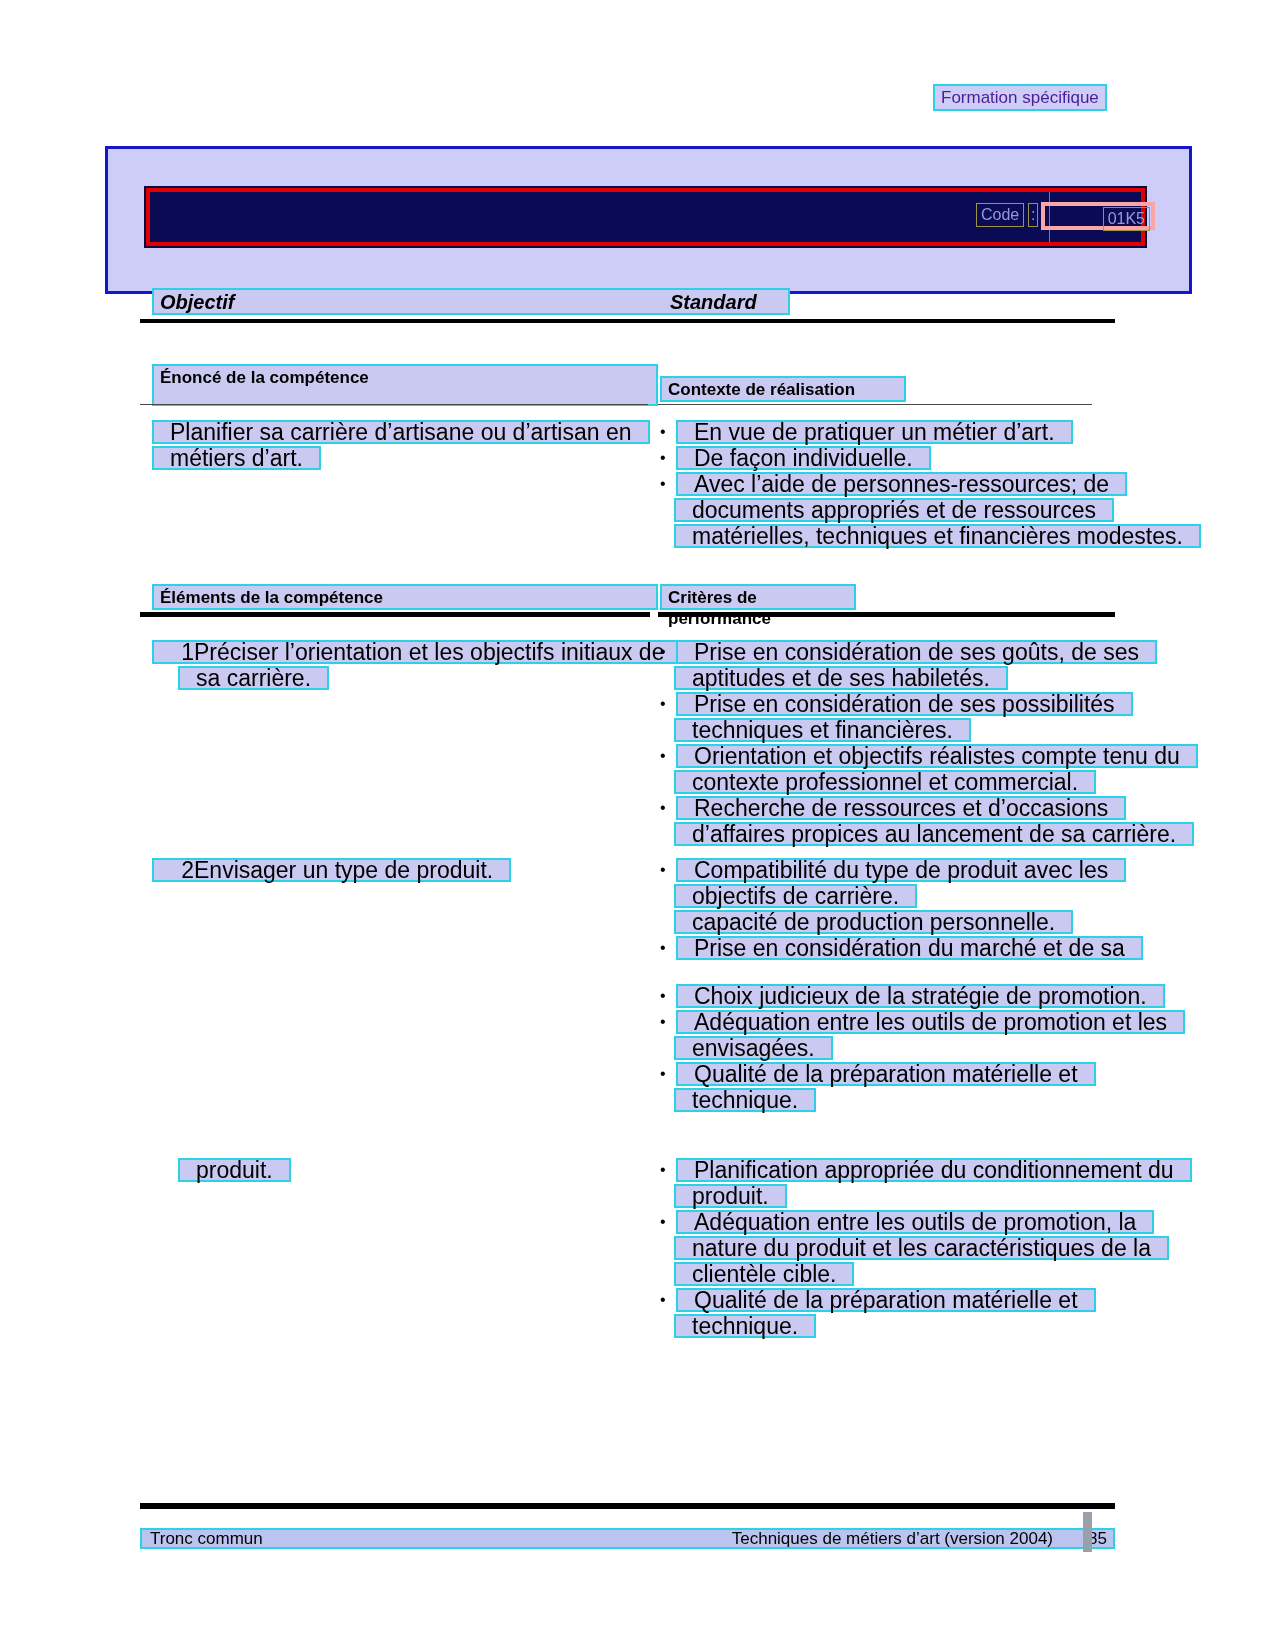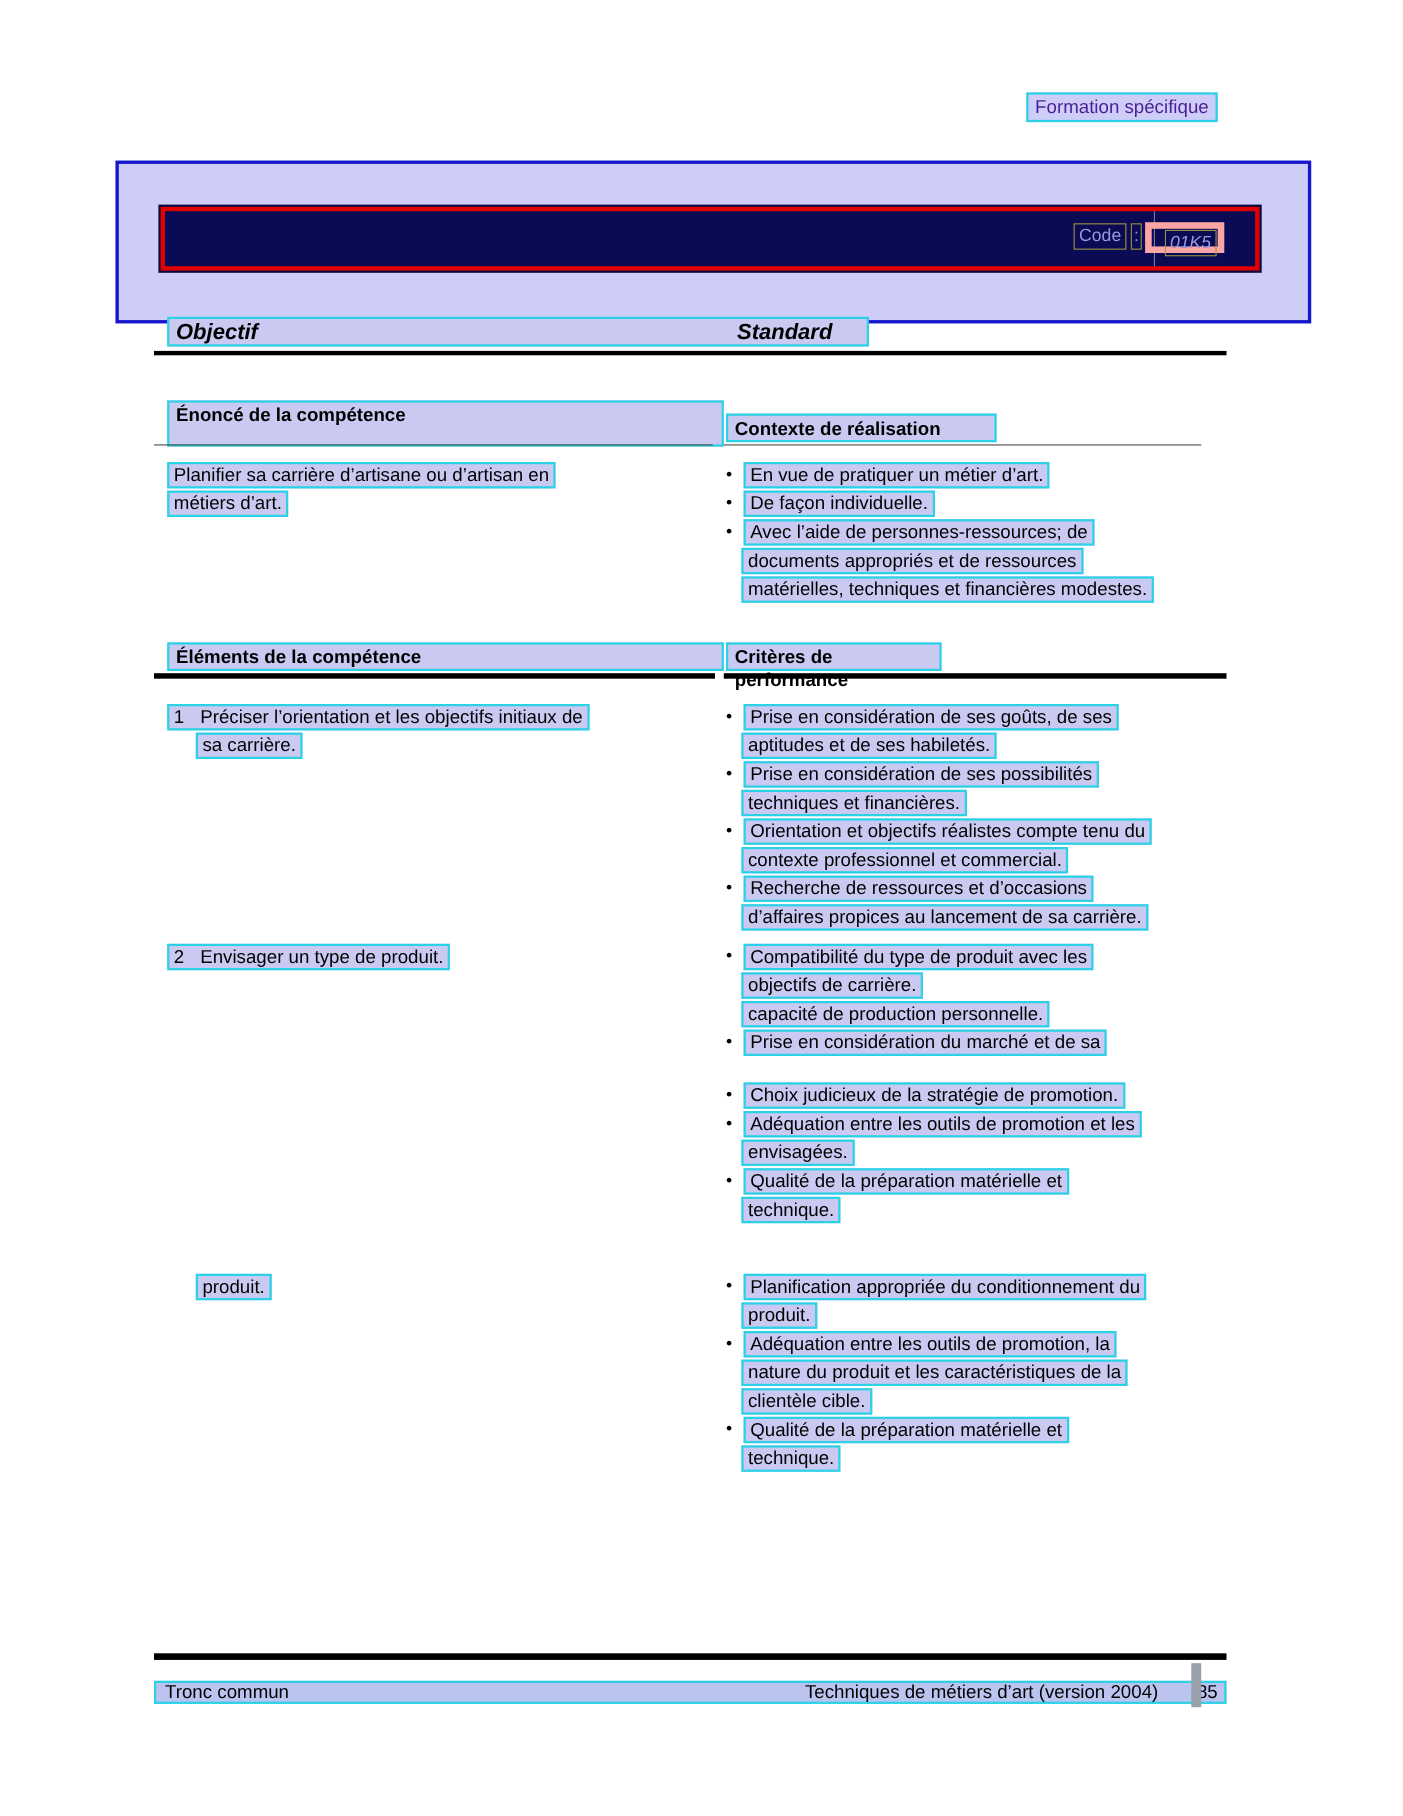--- a/index.html
+++ b/index.html
@@ -14,40 +14,40 @@
     --footerbg:#bac4ef;
     --rule:#000000;
   }
   html,body{margin:0;padding:0;background:#ffffff;}
   .page{position:relative;width:1275px;height:1651px;background:#ffffff;overflow:hidden;
         font-family:"Liberation Sans", sans-serif;color:#000;}
 
   
   .line{height:26px;white-space:nowrap;}
   .hl{display:inline-block;border:2px solid var(--cyan);background:var(--hl);
-      padding:0 4px;font-size:17px;line-height:20px;vertical-align:top;}
+      padding:0 16px;font-size:23px;line-height:20px;vertical-align:top;text-align:right;}
   .num{display:inline-block;width:24px;}
   .dot{display:inline-block;width:16px;padding-left:2px;font-size:16px;line-height:24px;vertical-align:top;}
 
   
   .page-label{position:absolute;left:933px;top:84px;border:2px solid var(--cyan);
       background:var(--boxbg);color:#4c1d95;font-size:17px;line-height:21px;padding:1px 6px;}
 
   
   .header-box{position:absolute;left:105px;top:146px;width:1081px;height:142px;
       border:3px solid var(--boxblue);background:var(--boxbg);}
   .banner{position:absolute;left:38px;top:39px;width:991px;height:50px;background:var(--navy);
       border:4px solid var(--red);box-shadow:0 0 0 2px #0a0a40;}
   .banner-divider{position:absolute;left:899px;top:0;width:1px;height:50px;background:#7a7a9a;}
   .ybox{display:inline-block;border:1px solid var(--ybox);color:var(--codetext);
       font-size:16px;line-height:20px;padding:1px 4px;}
   .code-label{position:absolute;left:826px;top:11px;}
   .code-colon{position:absolute;left:878px;top:11px;padding:1px 2px;}
-  .code-field{position:absolute;left:891px;top:10px;width:72px;height:28px;
-      border:6px solid #fca5a5;text-align:right;box-sizing:border-box;font-style:italic;}
+  .code-field{position:absolute;left:891px;top:10px;width:114px;height:28px;
+      border:4px solid #fca5a5;text-align:right;box-sizing:border-box;}
   .code-value{margin:1px 1px 0 0;}
 
   
   .band{position:absolute;box-sizing:border-box;border:2px solid var(--cyan);
       background:var(--hl);font-weight:bold;font-size:17px;line-height:21px;padding:1px 6px;}
   .objectif-band{left:152px;top:288px;width:638px;height:27px;
       font-style:italic;font-size:20px;line-height:22px;}
   .objectif-standard{position:absolute;left:516px;top:1px;}
   .enonce-left-heading{left:152px;top:364px;width:506px;height:42px;}
   .enonce-right-heading{left:660px;top:376px;width:246px;height:26px;}

